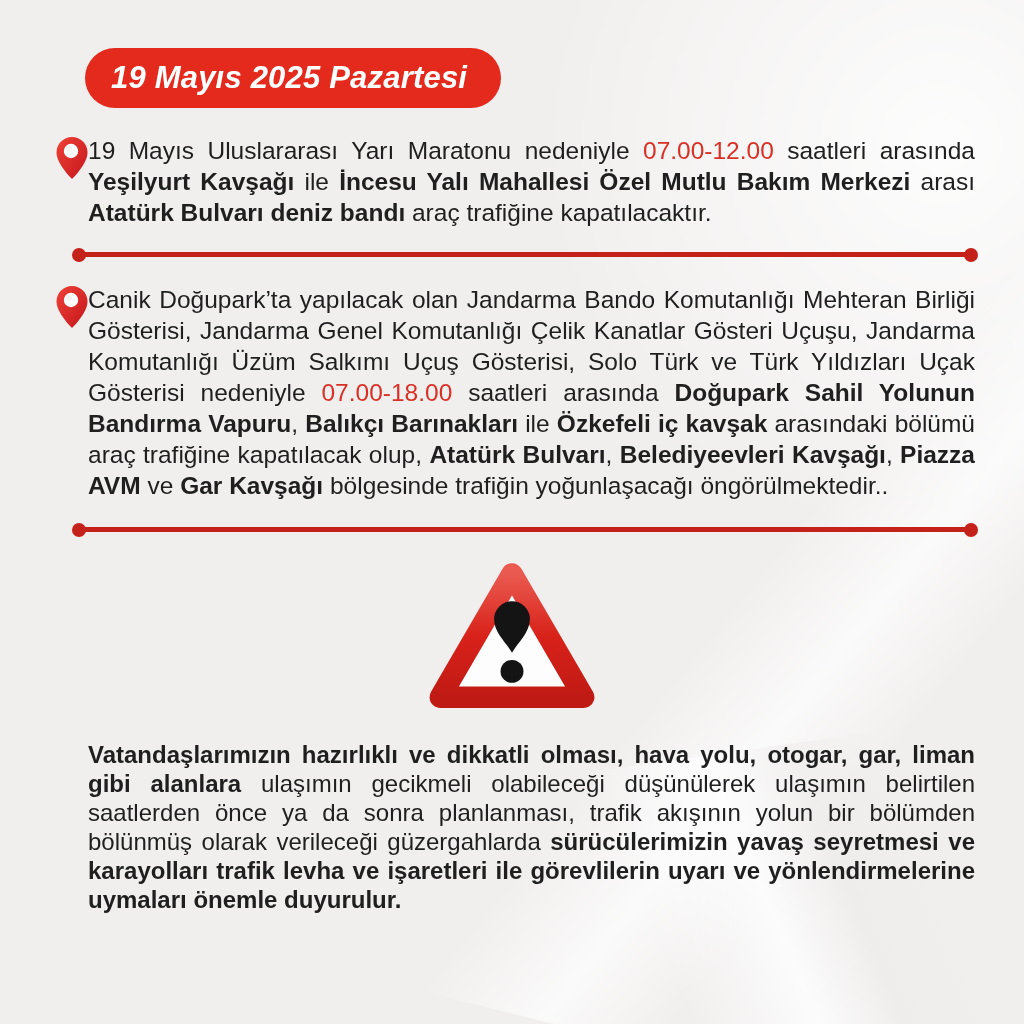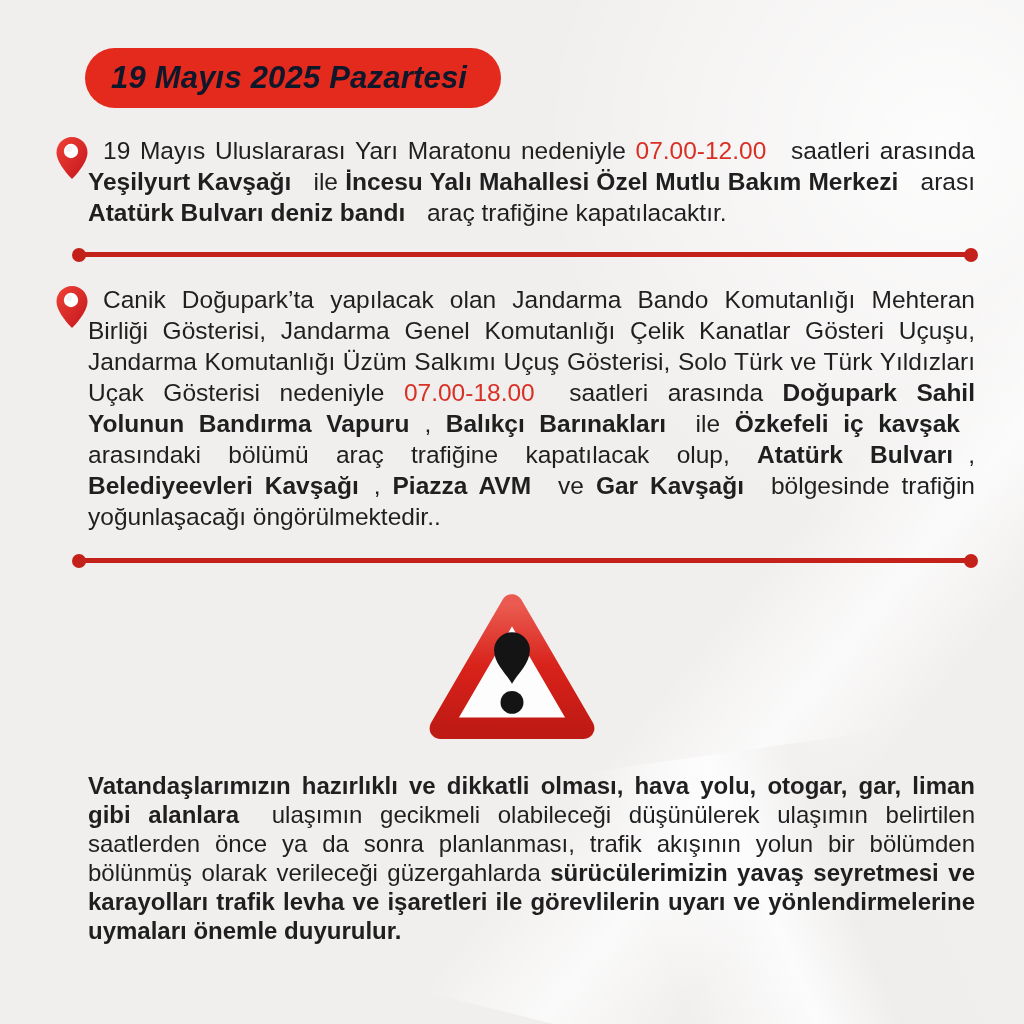--- a/index.html
+++ b/index.html
@@ -33,21 +33,21 @@
     bottom:-140px;right:-60px;width:560px;height:420px;
     background:linear-gradient(75deg, rgba(255,255,255,0) 30%, rgba(253,253,253,.9) 48%, rgba(238,236,235,.6) 60%, rgba(255,255,255,0) 75%);
     transform:rotate(-8deg);
   }
   .poster{position:relative;z-index:1;width:1024px;height:1024px;}
 
   .date-badge{
     display:inline-block;
     margin:48px 0 0 85px;
     background:var(--red);
-    color:#0f172a;
+    color:#ffffff;
     font-weight:700;
     font-style:italic;
     font-size:31px;
     line-height:1;
     padding:14px 34px 15px 26px;
     border-radius:30px;
     letter-spacing:.2px;
   }
 
   .announcement{
@@ -59,21 +59,21 @@
     left:-33px;top:1px;
     width:34px;height:44px;
     display:block;
   }
   .announcement p, .notice{
     font-size:24.5px;
     line-height:31px;
     text-align:justify;
     color:var(--ink);
   }
-  .seg-normal{font-weight:400;margin-left:15px;}
+  .seg-normal{font-weight:400;}
   .seg-bold{font-weight:700;}
   .seg-time{font-weight:400;color:var(--red-time);}
 
   .divider{
     position:relative;
     height:5px;
     background:var(--red-dark);
     border-radius:3px;
     margin:22px 49px 0 75px;
   }

